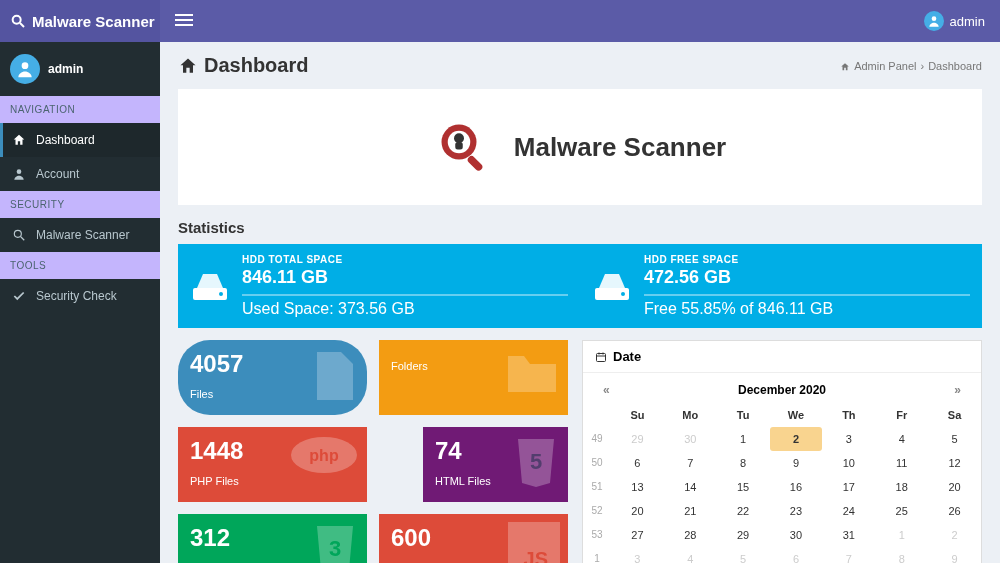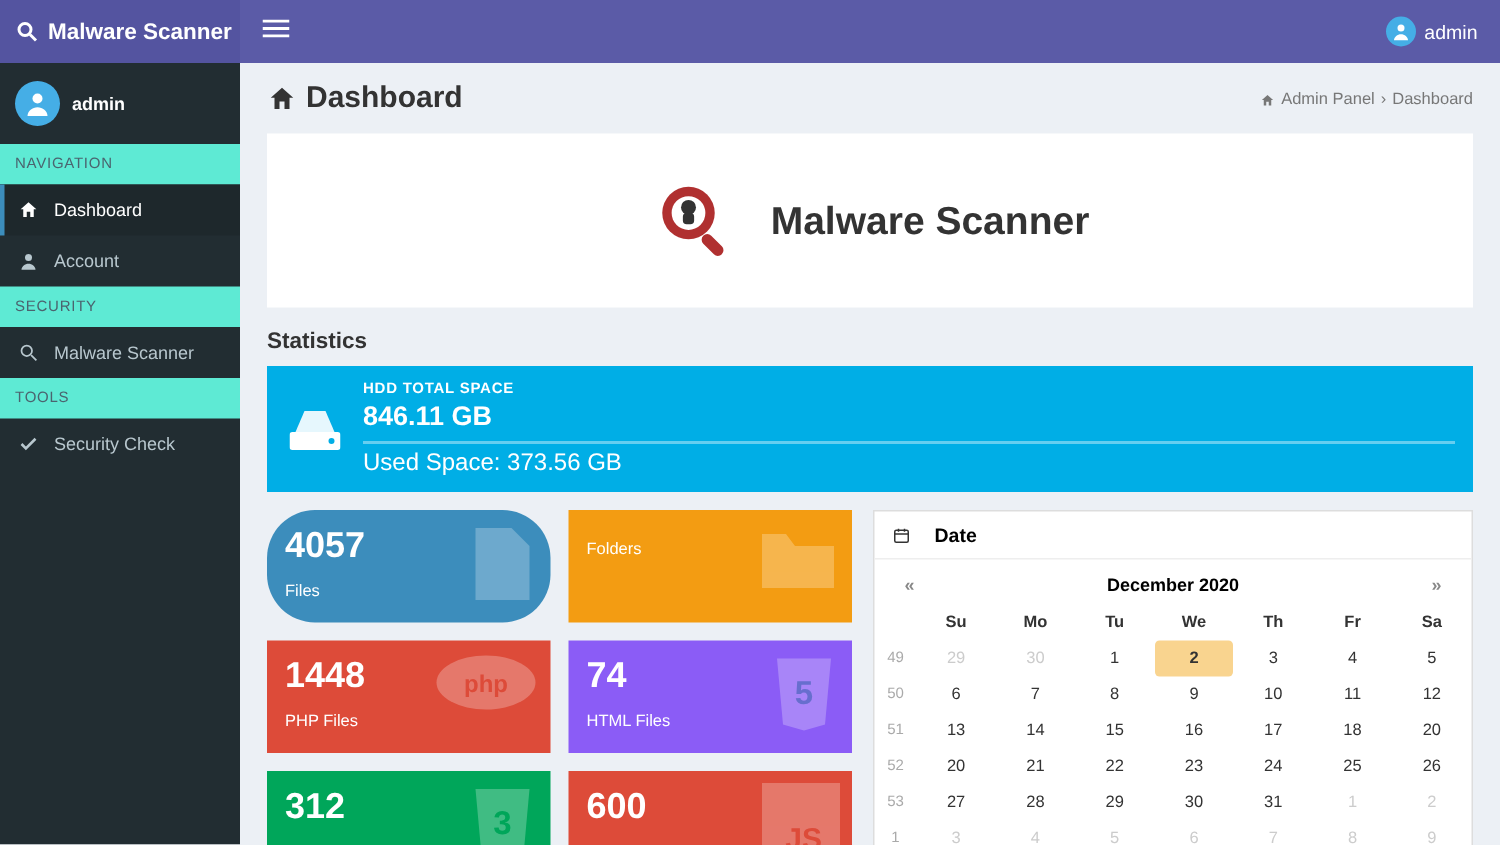--- a/index.html
+++ b/index.html
@@ -9,21 +9,21 @@
 .logo svg { margin-right: 6px; }
 .topbar-rest { flex: 1; display: flex; align-items: center; justify-content: space-between; padding: 0 15px; }
 .toggle-btn { cursor: pointer; }
 .userbox { display: flex; align-items: center; gap: 6px; cursor: pointer; font-size: 13px; }
 .avatar-sm { width: 20px; height: 20px; border-radius: 50%; background: #45aee6; display: flex; align-items: center; justify-content: center; }
 .layout { display: flex; height: 521px; }
 .sidebar { width: 160px; background: #222d32; color: #b8c7ce; font-size: 12px; }
 .sb-user { display: flex; align-items: center; gap: 8px; padding: 12px 10px; }
 .sb-avatar { width: 30px; height: 30px; border-radius: 50%; background: #45aee6; display: flex; align-items: center; justify-content: center; }
 .sb-user span { color: #fff; font-weight: bold; font-size: 12px; }
-.sb-header { padding: 8px 10px; color: #4b646f; font-size: 10px; letter-spacing: 0.5px; background: #5eead4; }
+.sb-header { padding: 8px 10px; color: #4b646f; font-size: 10px; letter-spacing: 0.5px; background: #c4b5fd; }
 .sb-item { display: flex; align-items: center; gap: 10px; padding: 10px 12px; color: #b8c7ce; cursor: pointer; font-size: 12px; }
 .sb-item.active { background: #1e282c; color: #fff; border-left: 3px solid #3c8dbc; padding-left: 9px; }
 .sb-item svg { width: 14px; height: 14px; }
 .main { flex: 1; overflow-y: auto; }
 .content-header { padding: 12px 18px; display: flex; justify-content: space-between; align-items: center; }
 .page-title { font-size: 20px; font-weight: bold; color: #333; display: flex; align-items: center; gap: 6px; }
 .breadcrumb { font-size: 11px; color: #777; display: flex; align-items: flex-end; gap: 4px; }
 .hero { background: #fff; margin: 0 18px 14px 18px; padding: 28px; display: flex; justify-content: center; align-items: center; gap: 20px; }
 .hero-title { font-size: 26px; font-weight: bold; color: #333; }
 .section-title { padding: 0 18px 8px; font-size: 15px; font-weight: bold; color: #333; }
@@ -37,25 +37,25 @@
 .hdd-sub { font-size: 16px; }
 .stats-cal { display: flex; gap: 14px; padding: 0 18px 18px 18px; }
 .stats-grid { width: 390px; display: grid; grid-template-columns: 1fr 1fr; gap: 12px; }
 .stat { height: 75px; color: #fff; position: relative; overflow: hidden; padding: 10px 12px; }
 .stat-num { font-size: 24px; font-weight: bold; }
 .stat-lbl { font-size: 11px; margin-top: 10px; }
 .stat-icon { position: absolute; right: 8px; top: 8px; opacity: 0.25; }
 .c-blue { background: #3c8dbc; border-radius: 32px; }
 .c-orange { background: #f39c12; }
 .c-red { background: #dd4b39; }
-.c-green { background: #8b5cf6; }
+.c-green { background: #701a75; margin-left: 44px; }
 .c-teal { background: #00a65a; }
 .c-red2 { background: #dd4b39; }
 .cal-box { flex: 1; background: #fff; border: 1px solid #ddd; }
-.cal-header { padding: 8px 12px; border-bottom: 1px solid #eee; font-weight: bold; font-size: 13px; display: flex; align-items: center; gap: 16px; }
+.cal-header { padding: 8px 12px; border-bottom: 1px solid #eee; font-weight: bold; font-size: 13px; display: flex; align-items: center; gap: 6px; }
 .cal-nav { display: flex; justify-content: space-between; align-items: center; padding: 10px 20px 6px; font-size: 12px; font-weight: bold; }
 .cal-arrow { cursor: pointer; color: #888; }
 .cal-grid { display: grid; grid-template-columns: 28px repeat(7, 1fr); font-size: 11px; }
 .cal-cell { text-align: center; padding: 6px 2px; color: #333; cursor: pointer; }
 .cal-wk { color: #aaa; font-size: 10px; }
 .cal-head { font-weight: bold; }
 .cal-other { color: #ccc; }
 .cal-today { background: #f9d48f; border-radius: 3px; font-weight: bold; }
 ::-webkit-scrollbar { width: 10px; }
 ::-webkit-scrollbar-thumb { background: #c1c1c1; }
@@ -171,20 +171,35 @@
               <rect y="16" width="34" height="12" rx="2"></rect>
               <circle cx="28" cy="22" r="2" fill="#00aee6"></circle>
               <path d="M4 16 L10 2 H24 L30 16 Z" fill="#fff" opacity="0.9"></path>
             </svg>
         </div>
         <div class="hdd-info">
           <div class="hdd-label">HDD TOTAL SPACE</div>
           <div class="hdd-val">846.11 GB</div>
           <div class="hdd-bar"></div>
           <div class="hdd-sub">Used Space: 373.56 GB</div>
+        </div>
+      </div>
+      <div class="hdd-box">
+        <div class="hdd-icon">
+          <svg width="34" height="28" viewBox="0 0 34 28" fill="#fff">
+              <rect y="16" width="34" height="12" rx="2"></rect>
+              <circle cx="28" cy="22" r="2" fill="#00aee6"></circle>
+              <path d="M4 16 L10 2 H24 L30 16 Z" fill="#fff" opacity="0.9"></path>
+            </svg>
+        </div>
+        <div class="hdd-info">
+          <div class="hdd-label">HDD FREE SPACE</div>
+          <div class="hdd-val">472.56 GB</div>
+          <div class="hdd-bar"></div>
+          <div class="hdd-sub">Free 55.85% of 846.11 GB</div>
         </div>
       </div>
     </div>
 
     <div class="stats-cal">
       <div class="stats-grid">
         <div class="stat c-blue">
           <div class="stat-num">4057</div>
           <div class="stat-lbl">Files</div>
           <svg class="stat-icon" width="48" height="56" fill="#fff">

